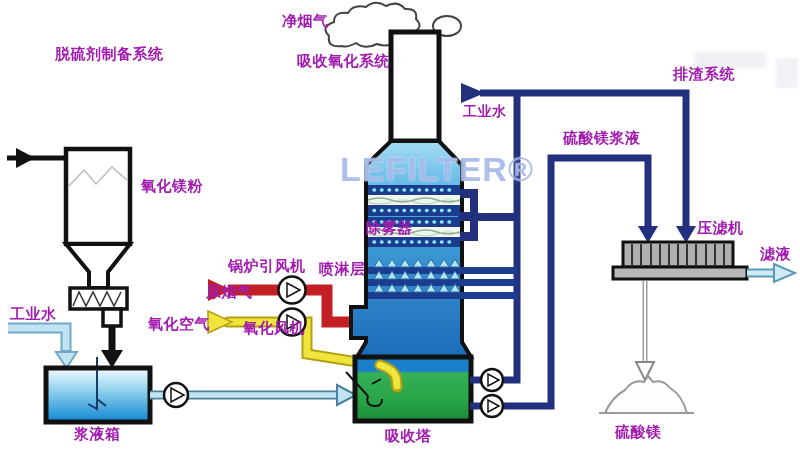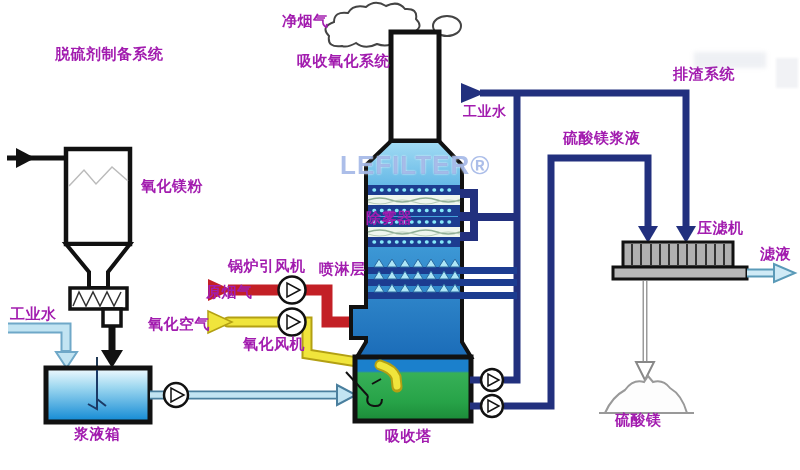--- a/index.html
+++ b/index.html
@@ -2,21 +2,21 @@
 <html><head>
 <meta charset="utf-8">
 <style>
   html,body{margin:0;padding:0;background:#fff;}
   #stage{position:relative;width:800px;height:470px;background:#fff;overflow:hidden;
          font-family:"Liberation Sans","DejaVu Sans",sans-serif;}
   #pipes{position:absolute;left:0;top:0;}
   .lbl{position:absolute;font-weight:700;font-size:15px;color:#a21caf;white-space:nowrap;
        letter-spacing:0.5px;line-height:1;}
   .lbl.small{font-size:14px;}
-  .watermark{position:absolute;left:340px;top:150px;font-weight:700;font-size:26px;
+  .watermark{position:absolute;left:340px;top:150px;font-weight:700;font-size:34px;
        letter-spacing:1px;color:rgba(140,165,225,0.72);
        text-shadow:0 0 2px rgba(255,255,255,0.9);font-style:normal;}
   .wm-noise{position:absolute;left:694px;top:52px;width:72px;height:16px;
        background:rgba(150,160,185,0.16);filter:blur(2px);}
   .wm-noise2{position:absolute;left:776px;top:58px;width:22px;height:30px;
        background:rgba(205,210,220,0.28);filter:blur(1px);}
 </style>
 </head>
 <body>
 
@@ -212,27 +212,27 @@
 <div class="lbl" style="left:55px;top:46px;">脱硫剂制备系统</div>
 <div class="lbl" style="left:282px;top:13px;">净烟气</div>
 <div class="lbl" style="left:297px;top:53px;">吸收氧化系统</div>
 <div class="lbl" style="left:633px;top:66px;margin-left:40px;">排渣系统</div>
 <div class="lbl" style="left:141px;top:178px;">氧化镁粉</div>
 <div class="lbl" style="left:10px;top:306px;">工业水</div>
 <div class="lbl" style="left:74px;top:426px;">浆液箱</div>
 <div class="lbl" style="left:228px;top:258px;">锅炉引风机</div>
 <div class="lbl" style="left:162px;top:284px;margin-left:44px;">原烟气</div>
 <div class="lbl" style="left:148px;top:316px;">氧化空气</div>
-<div class="lbl" style="left:243px;top:336px;">氧化风机</div>
-<div class="lbl" style="left:318px;top:210px;padding-left:48px;">除雾器</div>
+<div class="lbl" style="left:243px;top:320px;">氧化风机</div>
+<div class="lbl" style="left:318px;top:220px;padding-left:48px;">除雾器</div>
 <div class="lbl" style="left:319px;top:261px;">喷淋层</div>
 <div class="lbl" style="left:385px;top:428px;text-align:center;">吸收塔</div>
 <div class="lbl small" style="left:463px;top:104px;">工业水</div>
 <div class="lbl" style="left:563px;top:130px;">硫酸镁浆液</div>
 <div class="lbl" style="left:697px;top:220px;">压滤机</div>
 <div class="lbl" style="left:760px;top:246px;">滤液</div>
-<div class="lbl" style="left:615px;top:412px;">硫酸镁</div>
+<div class="lbl" style="left:615px;top:424px;">硫酸镁</div>
 
 <div class="watermark">LEFILTER®</div>
 <div class="wm-noise"></div>
 <div class="wm-noise2"></div>
 
 </div>
 
 </body></html>

